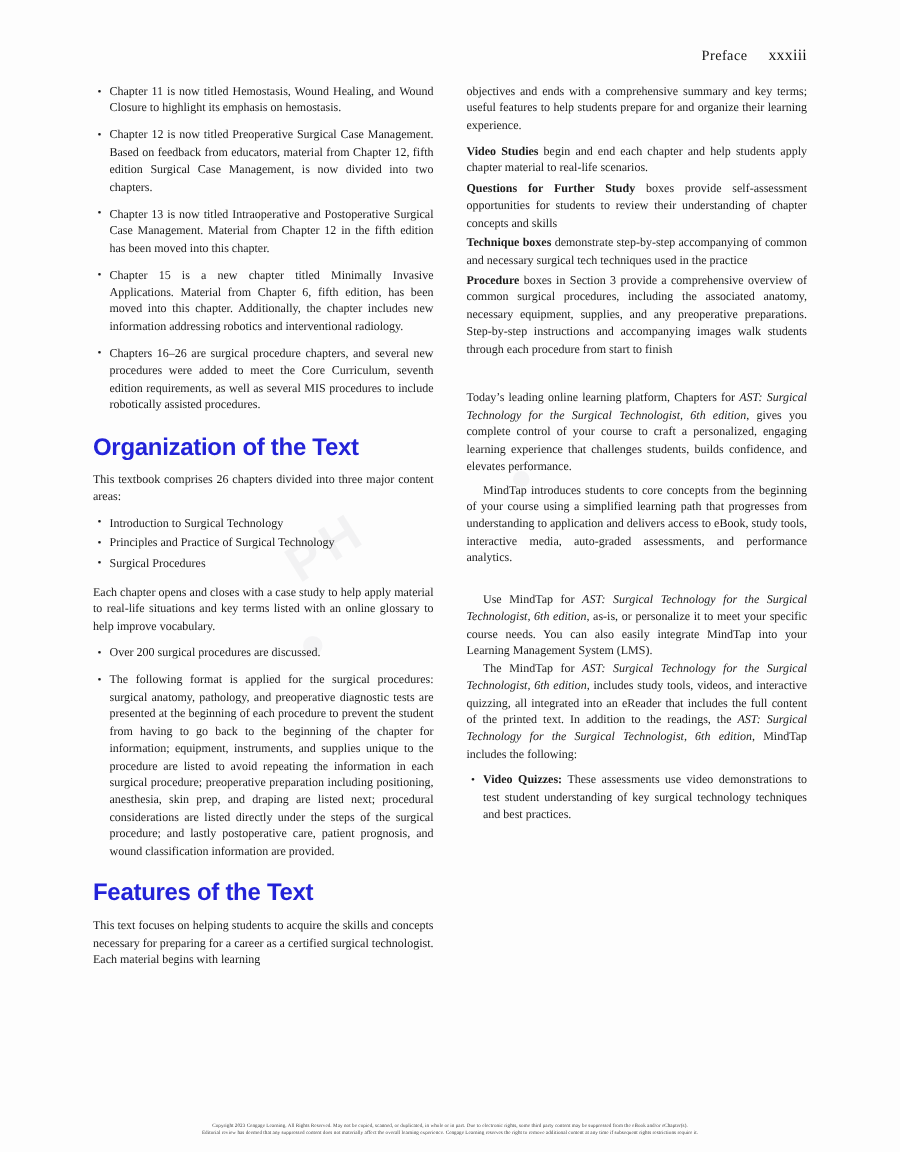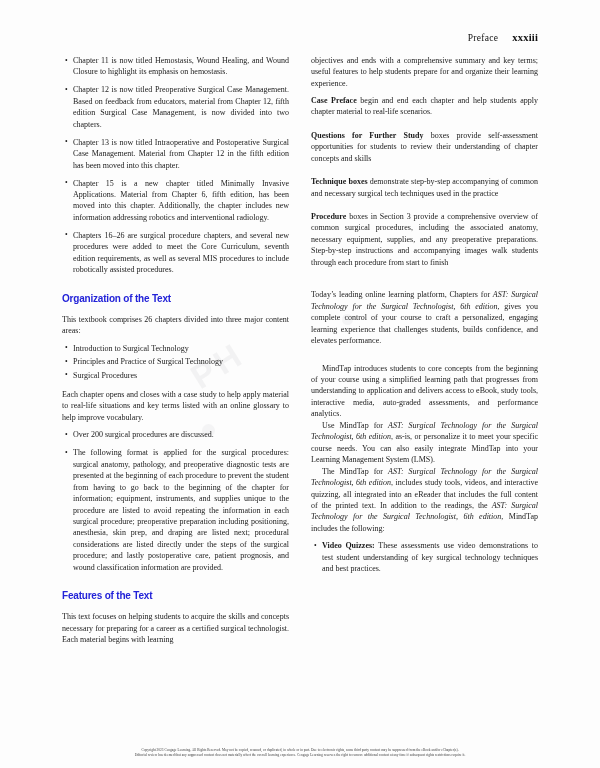--- a/index.html
+++ b/index.html
@@ -55,21 +55,21 @@
     top: 32px;
     right: 62px;
     font-family: "Liberation Serif", serif;
     font-size: 9.5px;
     letter-spacing: 0.3px;
     color: #111;
     z-index: 3;
   }
   .runhead .rh-label { margin-right: 14px; margin-top: 38px; }
   .runhead .rh-folio {
-    font-weight: bold;
+    font-weight: normal;
     font-size: 10.5px;
     letter-spacing: 0.2px;
   }
 
   
   .columns {
     position: absolute;
     left: 62px;
     top: 55px;
     width: 476px;
@@ -85,21 +85,21 @@
   p.body {
     margin: 0 0 0 0;
     font-size: 8.0px;
     line-height: 11.45px;
     text-align: justify;
     text-justify: inter-word;
     hyphens: manual;
   }
   p.body + p.body { margin-top: 5.5px; }
   p.body.indent { text-indent: 11px; }
-  p.tight + p.tight { margin-top: 12px; }
+  p.tight + p.tight { margin-top: 2px; }
 
   ul.blist {
     margin: 0;
     padding: 0 0 0 11px;
     list-style: none;
   }
   ul.blist li {
     position: relative;
     font-size: 8.0px;
     line-height: 11.45px;
@@ -113,21 +113,21 @@
     position: absolute;
     left: -8px;
     top: -0.5px;
     font-size: 7.5px;
     line-height: 11.45px;
   }
   ul.blist.compact li { margin-bottom: 2.0px; }
 
   h2.section {
     font-family: "Liberation Sans", sans-serif;
-    font-size: 10px;
+    font-size: 16px;
     font-weight: bold;
     color: #2323d8;
     margin: 0;
     letter-spacing: -0.2px;
     line-height: 17px;
   }
   .sp-before-h2 { height: 14px; }
   .sp-after-h2  { height: 7px; }
   .sp-before-list { height: 6px; }
   .sp-after-list  { height: 6px; }
@@ -206,37 +206,37 @@
       <h2 class="section">Features of the Text</h2>
       <div class="sp-after-h2"></div>
 
       <p class="body">This text focuses on helping students to acquire the skills and concepts necessary for preparing for a career as a certified surgical technologist. Each material begins with learning</p>
     </div>
 
     <div class="col">
 
       <p class="body">objectives and ends with a comprehensive summary and key terms; useful features to help students prepare for and organize their learning experience.</p>
 
-      <p class="body tight"><b class="lead">Case Preface</b><span> begin and end each chapter and help students apply chapter material to real-life scenarios.</span></p>
+      <p class="body tight"><b class="lead">Video Studies</b><span> begin and end each chapter and help students apply chapter material to real-life scenarios.</span></p>
 
       <p class="body tight"><b class="lead">Questions for Further Study</b><span> boxes provide self-assessment opportunities for students to review their understanding of chapter concepts and skills</span></p>
 
 
       <p class="body tight"><b class="lead">Technique boxes</b><span> demonstrate step-by-step accompanying of common and necessary surgical tech techniques used in the practice</span></p>
 
       <p class="body tight"><b class="lead">Procedure</b><span> boxes in Section 3 provide a comprehensive overview of common surgical procedures, including the associated anatomy, necessary equipment, supplies, and any preoperative preparations. Step-by-step instructions and accompanying images walk students through each procedure from start to finish</span></p>
 
       <div class="sp-before-h2"></div>
       <div class="sp-after-h2"></div>
 
       <p class="body"><span>Today’s leading online learning platform, Chapters for </span><i class="title">AST: Surgical Technology for the Surgical Technologist, 6th edition</i><span>, gives you complete control of your course to craft a personalized, engaging learning experience that challenges students, builds confidence, and elevates performance.</span></p>
 
-      <p class="body indent" style="margin-top:16px">MindTap introduces students to core concepts from the beginning of your course using a simplified learning path that progresses from understanding to application and delivers access to eBook, study tools, interactive media, auto-graded assessments, and performance analytics.</p>
-
-      <p class="body indent" style="margin-top:0"><span>Use MindTap for </span><i class="title">AST: Surgical Technology for the Surgical Technologist, 6th edition</i><span>, as-is, or personalize it to meet your specific course needs. You can also easily integrate MindTap into your Learning Management System (LMS).</span></p>
+      <p class="body indent" style="margin-top:4px">MindTap introduces students to core concepts from the beginning of your course using a simplified learning path that progresses from understanding to application and delivers access to eBook, study tools, interactive media, auto-graded assessments, and performance analytics.</p>
+
+      <p class="body indent" style="margin-top:16px"><span>Use MindTap for </span><i class="title">AST: Surgical Technology for the Surgical Technologist, 6th edition</i><span>, as-is, or personalize it to meet your specific course needs. You can also easily integrate MindTap into your Learning Management System (LMS).</span></p>
 
       <p class="body indent" style="margin-top:0"><span>The MindTap for </span><i class="title">AST: Surgical Technology for the Surgical Technologist, 6th edition</i><span>, includes study tools, videos, and interactive quizzing, all integrated into an eReader that includes the full content of the printed text. In addition to the readings, the </span><i class="title">AST: Surgical Technology for the Surgical Technologist, 6th edition</i><span>, MindTap includes the following:</span></p>
 
       <div class="sp-before-list"></div>
       <ul class="blist">
         <li><b class="lead">Video Quizzes:</b><span> These assessments use video demonstrations to test student understanding of key surgical technology techniques and best practices.</span></li>
       </ul>
     </div>
   </div>
 

